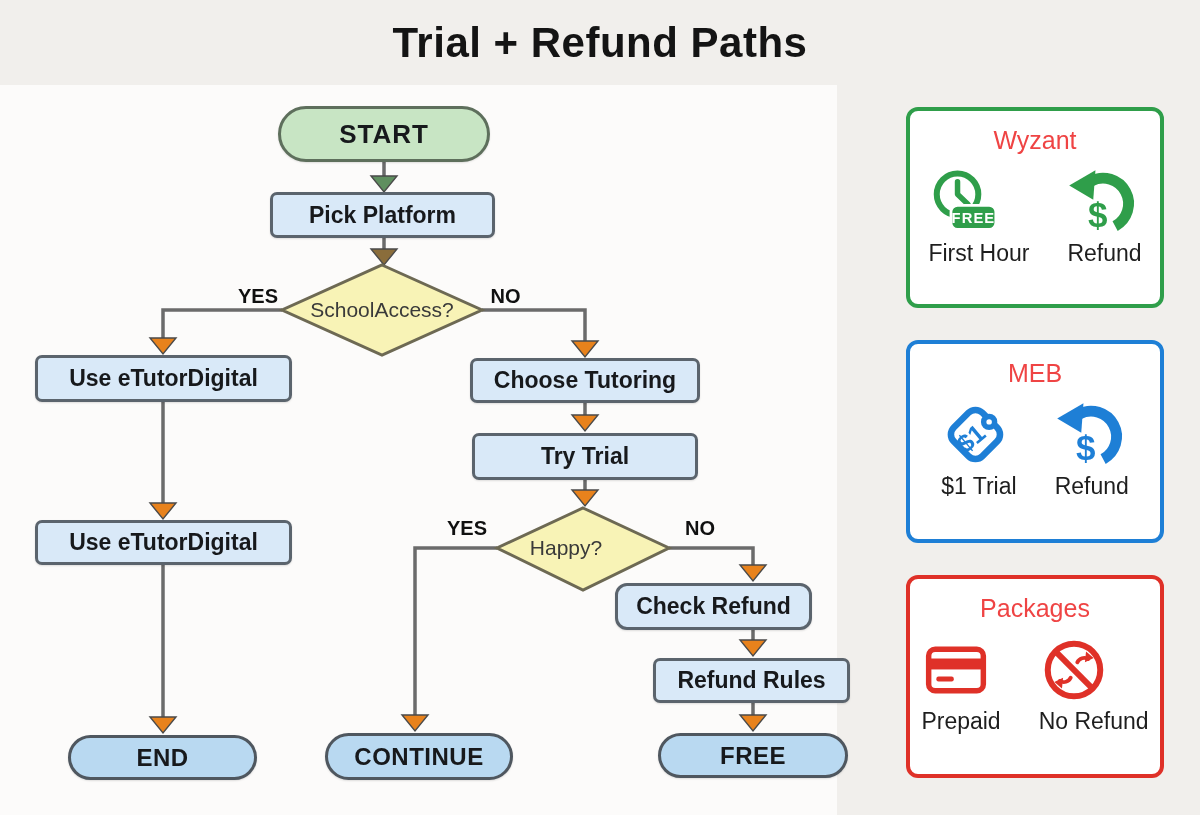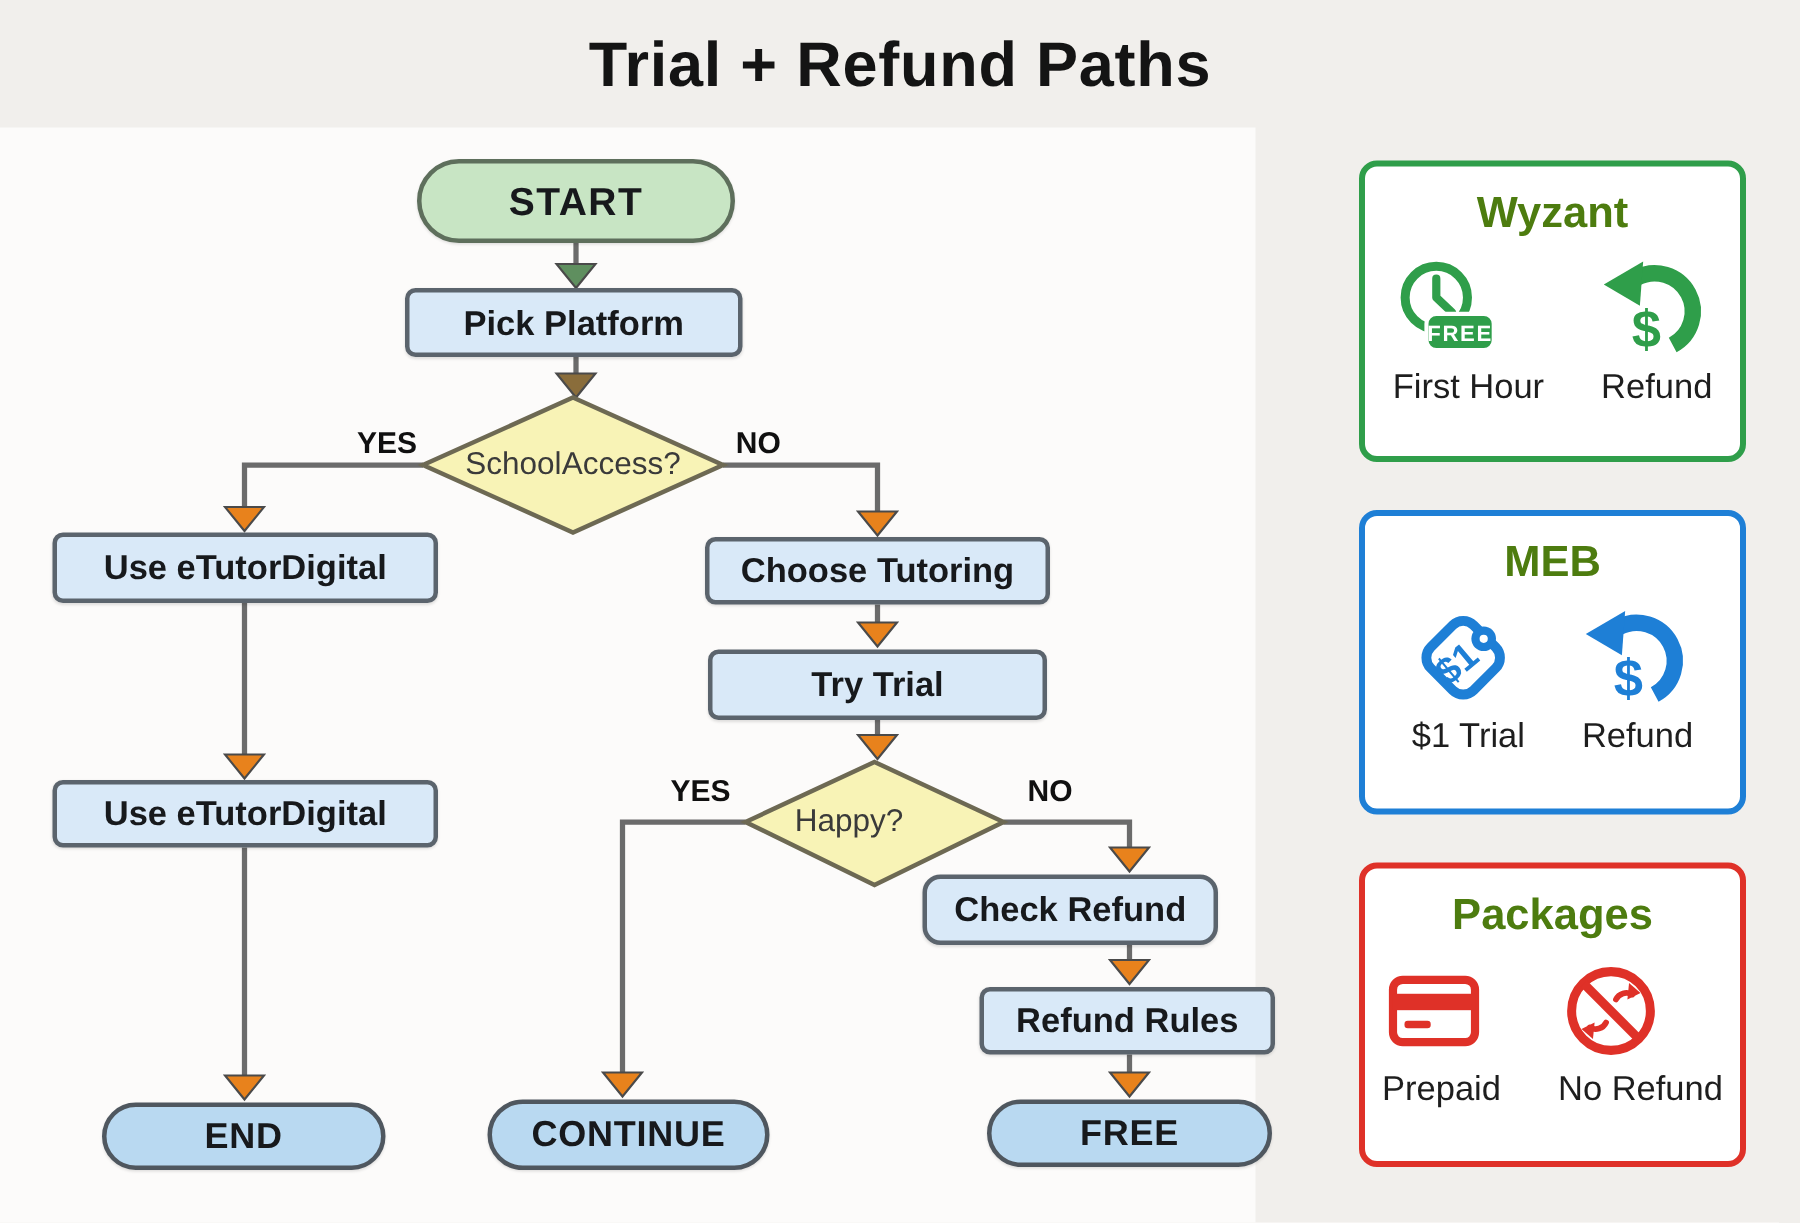--- a/index.html
+++ b/index.html
@@ -18,21 +18,21 @@
     box-shadow:0 1px 2px rgba(0,0,0,.12);}
   .pill{background:var(--pill-fill,#b9d9f1);border:3px solid var(--pill-border,#4f575f);border-radius:26px;
     font-size:24px;letter-spacing:.5px;box-shadow:0 1px 2px rgba(0,0,0,.12);}
   .start-pill{background:var(--start-fill,#c8e5c4);border:3px solid var(--start-border,#5e6f5c);border-radius:28px;
     font-size:26px;letter-spacing:1px;box-shadow:0 1px 2px rgba(0,0,0,.12);}
   .diamond-label{position:absolute;display:flex;align-items:center;justify-content:center;
     font-size:21px;font-weight:500;color:#3a3a3a;line-height:1.3;text-align:center;}
   .branch-label{position:absolute;font-size:20px;font-weight:bold;color:#101010;text-align:center;}
   .card{position:absolute;left:906px;width:258px;background:#ffffff;border:4px solid var(--accent,#999);
     border-radius:12px;box-sizing:border-box;display:flex;flex-direction:column;align-items:center;}
-  .card-title{margin-top:15px;font-size:29px;font-weight:bold;color:#4d7c0f;}
+  .card-title{margin-top:15px;font-size:25px;font-weight:normal;color:#ef4444;}
   .card-items{display:flex;justify-content:center;gap:38px;margin-top:12px;}
   .card-item{display:flex;flex-direction:column;}
   .icon{color:var(--accent,#999);width:70px;height:70px;}
   .icon svg{width:70px;height:70px;display:block;}
   .item-label{margin-top:3px;font-size:23px;color:#1e1e1e;white-space:nowrap;}
 </style>
 </head>
 <body>
 
 <div class="page-title">Trial + Refund Paths</div>

